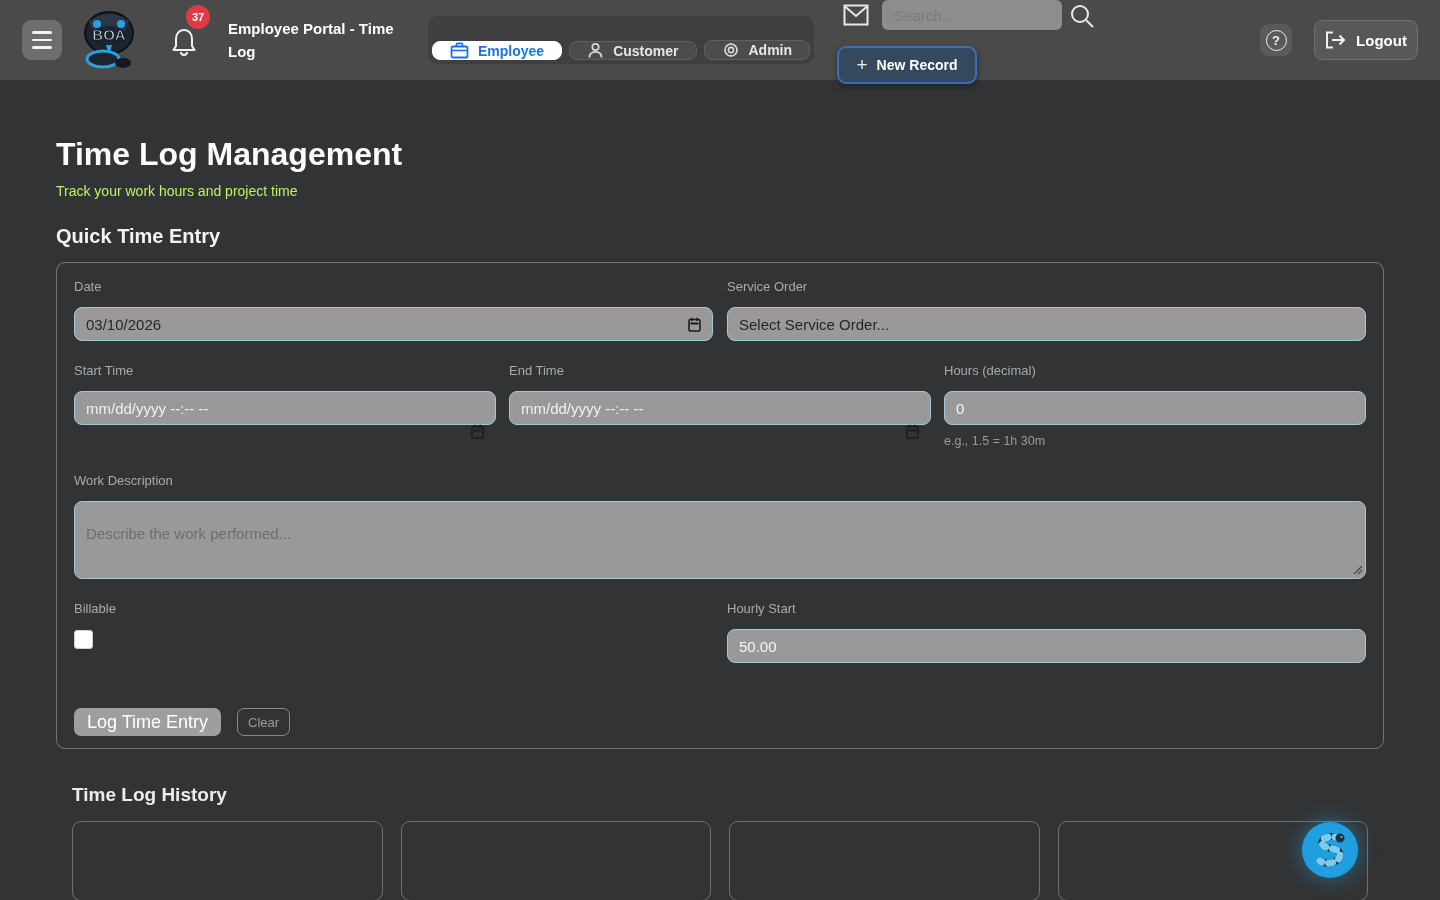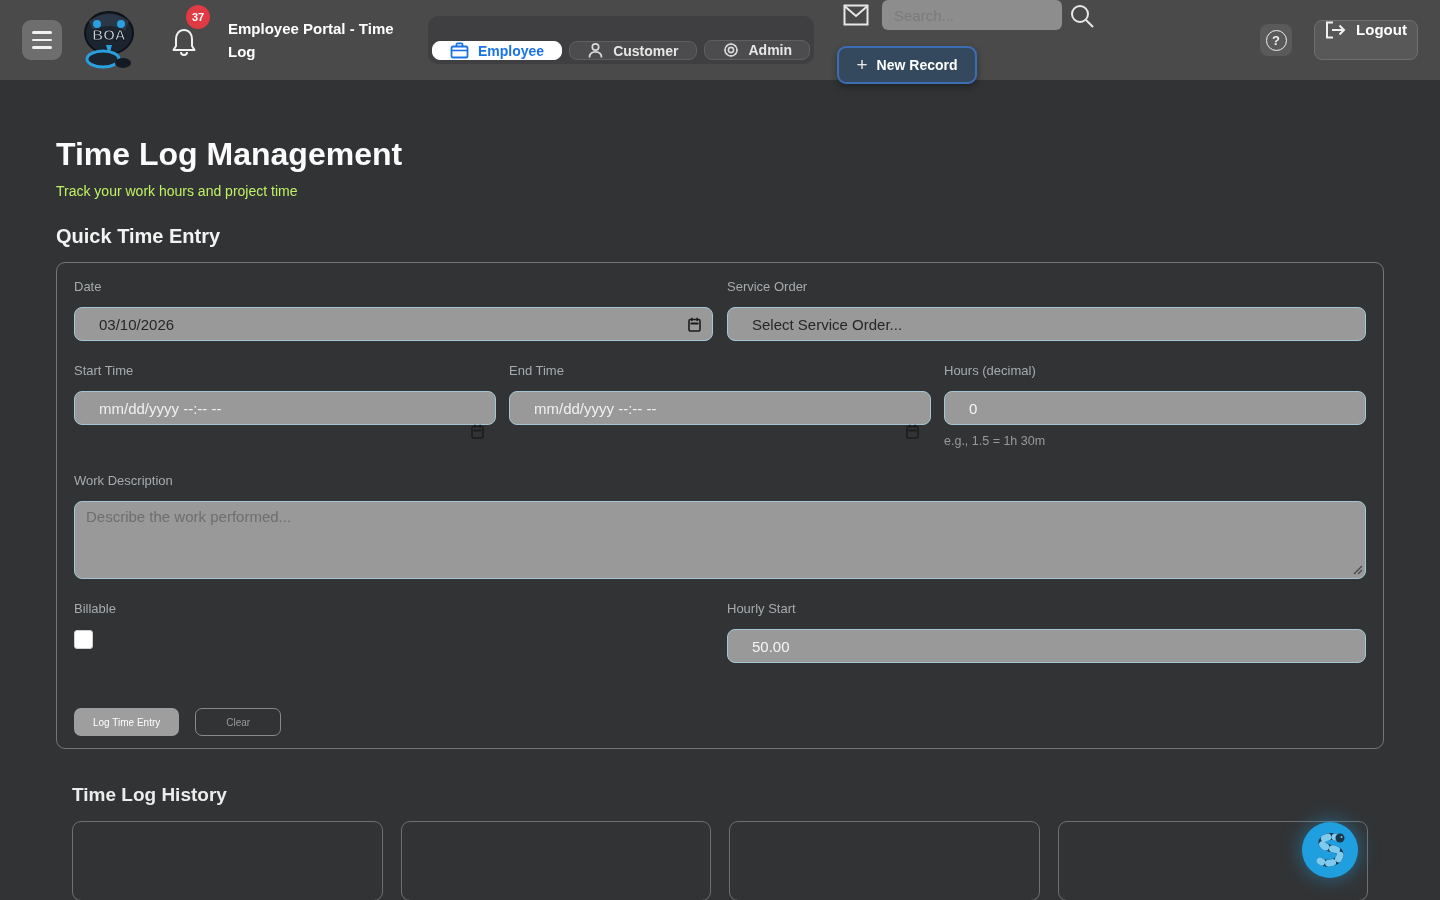--- a/index.html
+++ b/index.html
@@ -74,70 +74,70 @@
   }
   .help-circle {
     width:21px; height:21px; border:1.6px solid #f0f0f0; border-radius:50%;
     color:#f0f0f0; font-size:13px; font-weight:bold;
     display:flex; align-items:center; justify-content:center;
   }
   .logout-btn {
     position:absolute; left:1314px; top:20px; width:104px; height:40px;
     background:#585858; border:1px solid #6f6f6f; border-radius:8px;
     color:#fff; font-size:15px; font-weight:bold; cursor:pointer;
-    display:flex; align-items:flex-start; justify-content:center; gap:9px;
+    display:flex; align-items:center; justify-content:center; gap:9px;
     font-family:"Liberation Sans", sans-serif;
   }
   
   .main { padding:0 56px; }
   .page-title { margin-top:56px; font-size:32px; font-weight:bold; color:#fbfbfb; }
   .page-subtitle { margin-top:10px; font-size:14px; color:#bef264; }
   .section-title { margin-top:26px; font-size:20px; font-weight:bold; color:#f3f3f3; }
   .panel {
     margin-top:14px; width:1328px;
     border:1px solid #757575; border-radius:9px;
     padding:16px 17px 12px 17px;
   }
   .grid2 { display:grid; grid-template-columns:1fr 1fr; column-gap:14px; }
   .grid3 { display:grid; grid-template-columns:1fr 1fr 1fr; column-gap:13px; margin-top:22px; }
   .field-label { font-size:13px; color:#a6abae; display:block; }
   .input {
     margin-top:13px; width:100%; height:34px;
     background:#999999; border:1.5px solid #a5c6d6; border-radius:8px;
-    font-size:15px; padding:0 24px; outline:none; display:flex; align-items:center;
+    font-size:15px; padding:0 11px; outline:none; display:flex; align-items:center;
     font-family:"Liberation Sans", sans-serif;
   }
   input.input { display:block; }
   .val-dark { color:#262626; }
   .val-light { color:#f5f5f5; }
   .val-light::placeholder { color:#f0f0f0; opacity:1; }
   .input-wrap { position:relative; }
   .cal-icon { position:absolute; right:12px; bottom:9px; pointer-events:none; }
   .hint { margin-top:9px; font-size:12.5px; color:#98999b; }
   .desc-label { margin-top:25px; }
   .textarea-wrap { position:relative; margin-top:13px; }
   textarea.input {
-    height:78px; padding:6px 11px; resize:none; display:block; margin-top:0;
+    height:78px; padding:23px 11px; resize:none; display:block; margin-top:0;
   }
   textarea.input::placeholder { color:#6e6e6e; opacity:1; }
   .resize-grip { position:absolute; right:3px; bottom:4px; pointer-events:none; }
   .row-billable { margin-top:22px; }
   .checkbox {
     margin-top:14px; width:19px; height:19px; background:#fff;
     border:1px solid #cfcfcf; border-radius:3px; cursor:pointer;
   }
   .btn-row { margin-top:45px; display:flex; gap:16px; }
   .btn-primary {
     background:#9e9e9e; color:#fff; border:none; border-radius:7px;
-    height:28px; padding:0 19px; font-size:10px; cursor:pointer;
+    height:28px; padding:0 13px; font-size:18px; cursor:pointer;
     font-family:"Liberation Sans", sans-serif;
   }
   .btn-ghost {
     background:transparent; color:#9a9a9a; border:1px solid #8a8a8a; border-radius:7px;
-    height:28px; padding:0 30px; font-size:10px; cursor:pointer;
+    height:28px; padding:0 10px; font-size:13px; cursor:pointer;
     font-family:"Liberation Sans", sans-serif;
     text-align:center;
   }
   
   .history-head {
     margin-top:35px; padding:0 16px;
     display:flex; justify-content:space-between; align-items:center;
   }
   .history-title { font-size:19px; font-weight:bold; color:#ececec; }
   .history-controls { display:flex; flex-direction:column; gap:19px; align-items:flex-start; }

